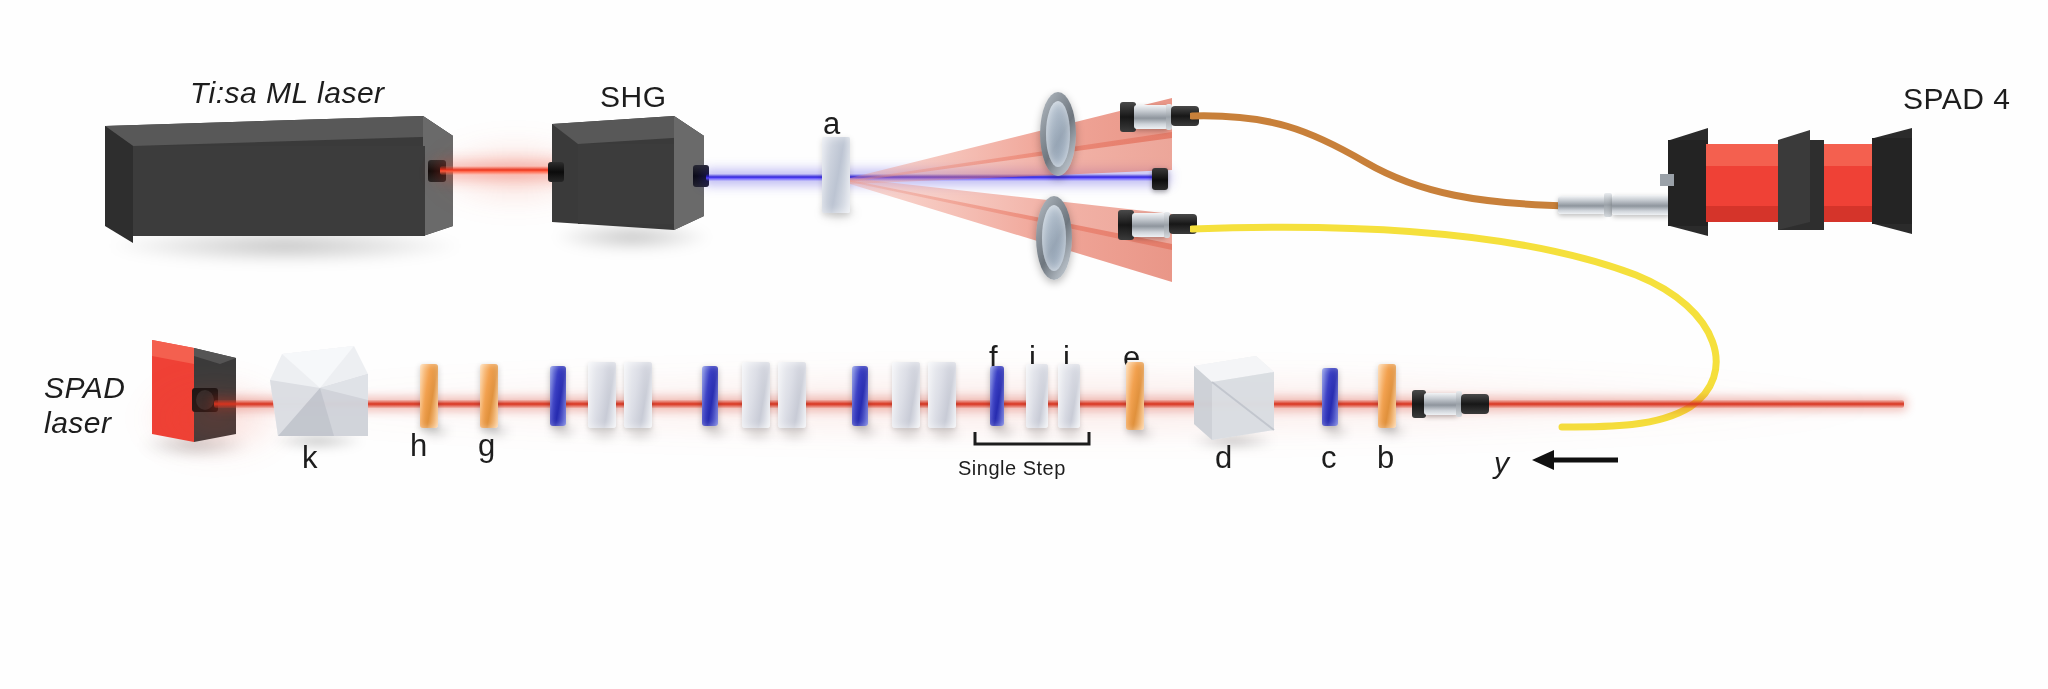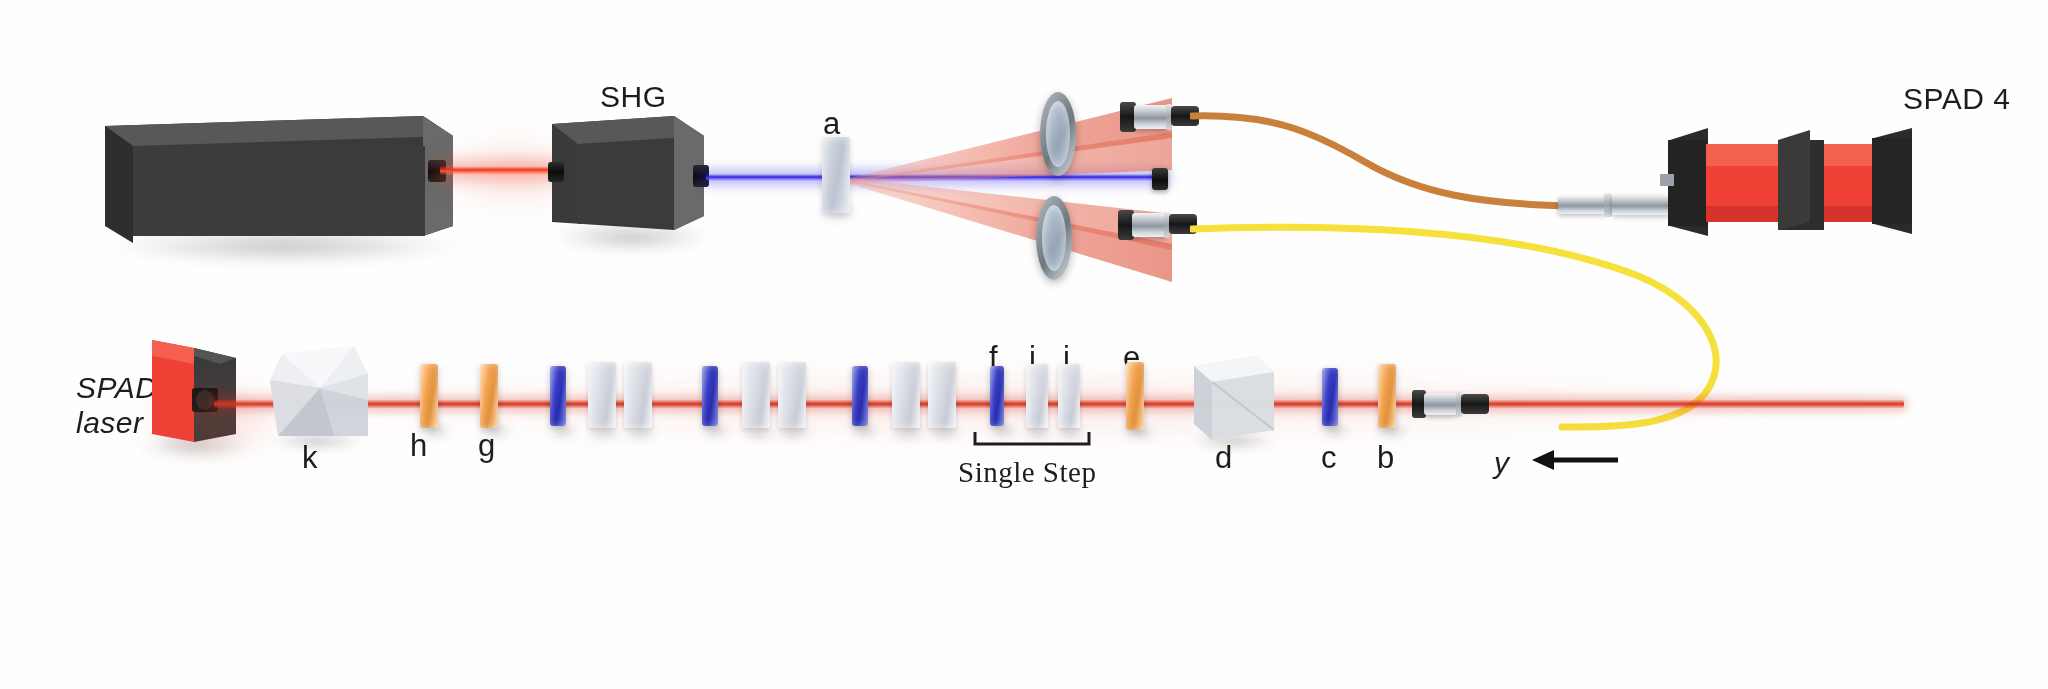--- a/index.html
+++ b/index.html
@@ -10,21 +10,21 @@
     background:#fefefe;
   }
   .stage{position:absolute;left:0;top:0;width:2048px;height:689px;}
 
   
   .lbl{position:absolute;color:#1d1d1d;white-space:nowrap;line-height:1;
        letter-spacing:.5px;}
   .lbl-title{font-size:30px;}
   .lbl-title-it{font-size:30px;font-style:italic;}
   .lbl-small{font-size:31px;}
-  .lbl-step{font-size:29px;font-family:Liberation Serif, serif;}
+  .lbl-step{font-size:20px;}
 
   
   .box3d{position:absolute;}
   .box-shadow{
     position:absolute;border-radius:50%;
     background:radial-gradient(ellipse at center,rgba(0,0,0,.22),rgba(0,0,0,0) 70%);
     filter:blur(6px);
   }
 
   
@@ -122,20 +122,21 @@
     position:absolute;border-radius:3px;
     background:linear-gradient(180deg,#3a3a3a,#0d0d0d 55%,#2b2b2b);
     box-shadow:0 2px 5px rgba(0,0,0,.35);
   }
 </style>
 </head>
 <body>
 
 <div class="stage">
 
+  <div class="lbl lbl-title-it" style="left:190px;top:78px;">Ti:sa ML laser</div>
 
   <div class="box-shadow" style="left:105px;top:228px;width:360px;height:36px;"></div>
   <div class="box3d" style="left:105px;top:108px;width:348px;height:128px;">
     <svg width="348" height="135" viewBox="0 0 348 135" style="position:absolute;left:0;top:0;">
       <polygon points="0,18 318,8 348,28 348,118 318,128 0,118" fill="#3a3a3a"></polygon>
       <polygon points="0,18 318,8 348,28 28,38" fill="#585858"></polygon>
       <polygon points="318,8 348,28 348,118 318,128" fill="#6a6a6a"></polygon>
       <polygon points="0,18 28,38 28,135 0,118" fill="#2e2e2e"></polygon>
       <rect x="28" y="38" width="292" height="90" fill="#3c3c3c"></rect>
     </svg>
@@ -247,21 +248,21 @@
       <rect x="212" y="20" width="40" height="86" fill="#242424"></rect>
 
       <rect x="0" y="56" width="14" height="12" fill="#9aa1a8"></rect>
     </svg>
   </div>
 
   <svg class="fiber" style="left:1190px;top:205px;width:560px;height:230px;" width="560" height="230">
     <path d="M2,24 C160,18 330,26 446,70 C530,104 548,170 500,202 C468,222 420,222 372,222" stroke="#f5e03c" stroke-width="7" fill="none" stroke-linecap="round"></path>
   </svg>
 
-  <div class="lbl lbl-title-it" style="left:76px;top:370px;line-height:1.18;">
+  <div class="lbl lbl-title-it" style="left:44px;top:370px;line-height:1.18;">
     <div>SPAD</div>
     <div>laser</div>
   </div>
 
   <div class="box-shadow" style="left:140px;top:432px;width:110px;height:26px;"></div>
   <div class="spadarray" style="left:148px;top:334px;width:100px;height:110px;">
     <svg width="100" height="110" viewBox="0 0 100 110">
 
       <polygon points="4,6 46,14 46,108 4,100" fill="#ef4136"></polygon>
       <polygon points="4,6 46,14 46,30 4,22" fill="#f4604f"></polygon>

